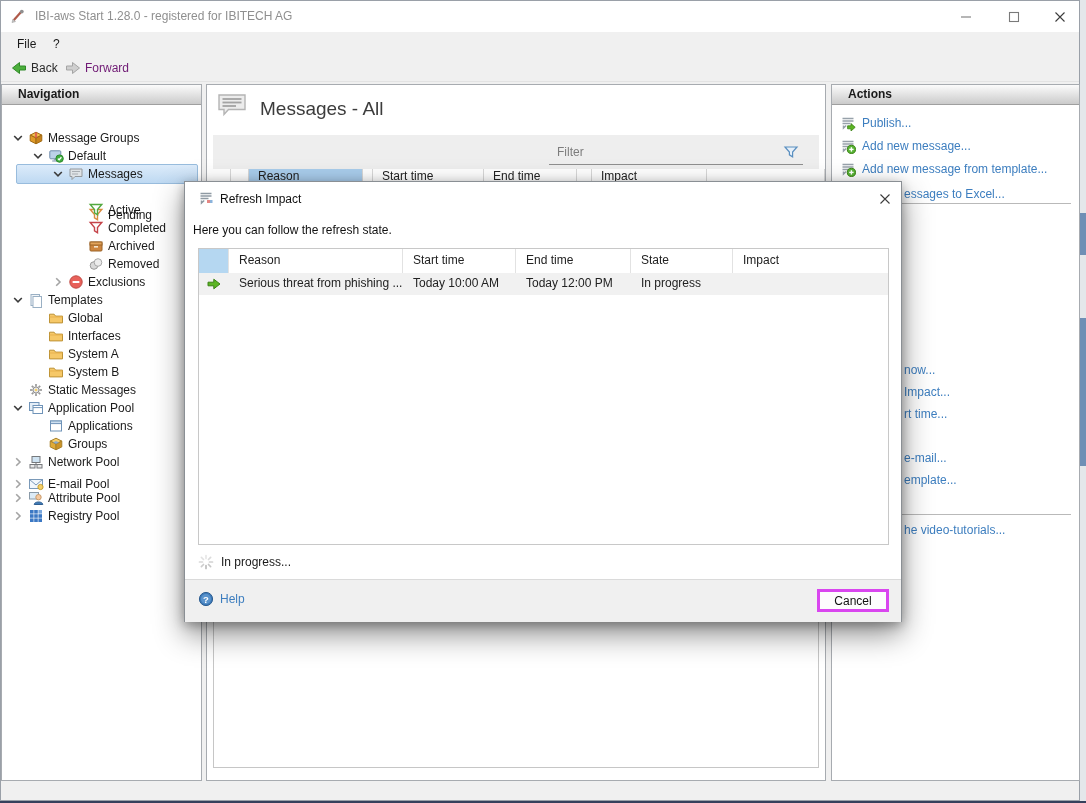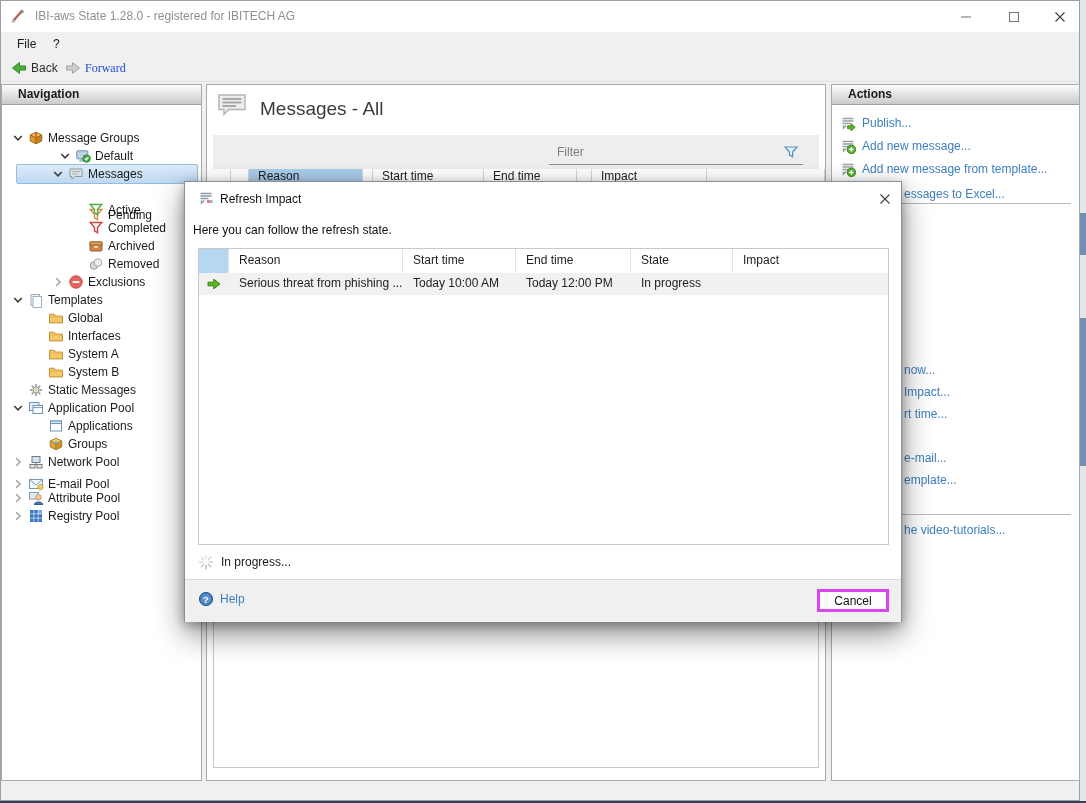--- a/index.html
+++ b/index.html
@@ -18,21 +18,21 @@
   .title{position:absolute;left:34px;top:8px;color:#8f8f8f;font-size:12px;white-space:nowrap;}
   .winbtn{position:absolute;top:0;width:34px;height:31px;display:flex;align-items:center;justify-content:center;}
   .winbtn.min{left:948px;}.winbtn.max{left:996px;}.winbtn.close{left:1042px;}
   
   .menubar{position:absolute;left:0;top:31px;width:1078px;height:22px;background:#f0f0f0;}
   .menuitem{position:absolute;top:3px;padding:2px 6px;color:#1a1a1a;}
   .menu-file{left:10px;}.menu-help{left:46px;}
   .toolbar{position:absolute;left:0;top:53px;width:1078px;height:28px;background:#f0f0f0;border-bottom:1px solid #e3e3e3;box-sizing:border-box;}
   .tbtn{position:absolute;top:4px;height:20px;display:flex;align-items:center;gap:4px;padding:0 4px;}
   .tbtn.back{left:6px;color:#2b2b2b;}
-  .tbtn.fwd{left:60px;color:#1d4ed8;font-family:Liberation Serif, serif;}
+  .tbtn.fwd{left:60px;color:#701a75;}
   
   .panel{position:absolute;top:83px;height:697px;background:#ffffff;border:1px solid #a7abb0;box-sizing:border-box;}
   .panel.nav{left:0;width:201px;}
   .panel.main{left:205px;width:620px;}
   .panel.actions{left:830px;width:249px;}
   .phead{
     height:19px;line-height:19px;padding-left:16px;font-weight:bold;color:#1a1a1a;
     background:linear-gradient(#fbfbfb,#cbcbcb);border-bottom:1px solid #9f9f9f;
   }
   
@@ -106,21 +106,21 @@
 <div id="app">
 
   <div class="titlebar">
     <span class="appicon">
         <svg width="16" height="16" viewBox="0 0 16 16">
           <path d="M3.5,12.5 L11,4" stroke="#b05a4a" stroke-width="2.2"></path>
           <circle cx="11.8" cy="3.6" r="1.9" fill="#8f8f8f"></circle>
           <path d="M2,14.5 l3.4,-0.9 -2.4,-2.4 z" fill="#c9c9c9" stroke="#9a9a9a" stroke-width="0.6"></path>
         </svg>
       </span>
-    <span class="title">IBI-aws State 1.28.0 - registered for IBITECH AG</span>
+    <span class="title">IBI-aws Start 1.28.0 - registered for IBITECH AG</span>
     <span class="winbtn min">
         <svg width="16" height="16" viewBox="0 0 16 16">
           <line x1="3" y1="8" x2="13" y2="8" stroke="#7a7a7a" stroke-width="1.1"></line>
         </svg>
       </span>
     <span class="winbtn max">
         <svg width="16" height="16" viewBox="0 0 16 16">
           <rect x="3.5" y="3.5" width="9" height="9" fill="none" stroke="#7a7a7a" stroke-width="1.1"></rect>
         </svg>
       </span>
@@ -167,21 +167,21 @@
           <span class="ticon" style="left:26px">
             <svg width="16" height="16" viewBox="0 0 16 16">
               <polygon points="8,2.2 13.8,5.1 8,8 2.2,5.1" fill="#f2c14e" stroke="#a06a14"></polygon>
               <polygon points="2.2,5.1 8,8 8,13.8 2.2,10.9" fill="#e09a28" stroke="#a06a14"></polygon>
               <polygon points="13.8,5.1 8,8 8,13.8 13.8,10.9" fill="#c8831b" stroke="#a06a14"></polygon>
               <rect x="6.9" y="2.4" width="2.2" height="5.4" fill="#d9534f" opacity="0.8" transform="skewX(0)"></rect>
             </svg>
           </span>
           <span class="tlabel" style="left:46px">Message Groups</span>
         </div>
-        <div class="tree-row" style="top: 42px; margin-left: 27px;">
+        <div class="tree-row" style="top: 42px;">
           <span class="chev" style="left:28px">
             <svg width="16" height="16" viewBox="0 0 16 16">
               <polyline points="4.2,6 8,9.8 11.8,6" fill="none" stroke="#3c3c3c" stroke-width="1.6"></polyline>
             </svg>
           </span>
           <span class="ticon" style="left:46px">
             <svg width="16" height="16" viewBox="0 0 16 16">
               <rect x="1.8" y="2.8" width="11" height="8" rx="1" fill="#bcd2e8" stroke="#6f8cab"></rect>
               <rect x="5.8" y="10.8" width="3" height="1.6" fill="#8fa3b8"></rect>
               <rect x="4.2" y="12.4" width="6.2" height="1.2" fill="#8fa3b8"></rect>

